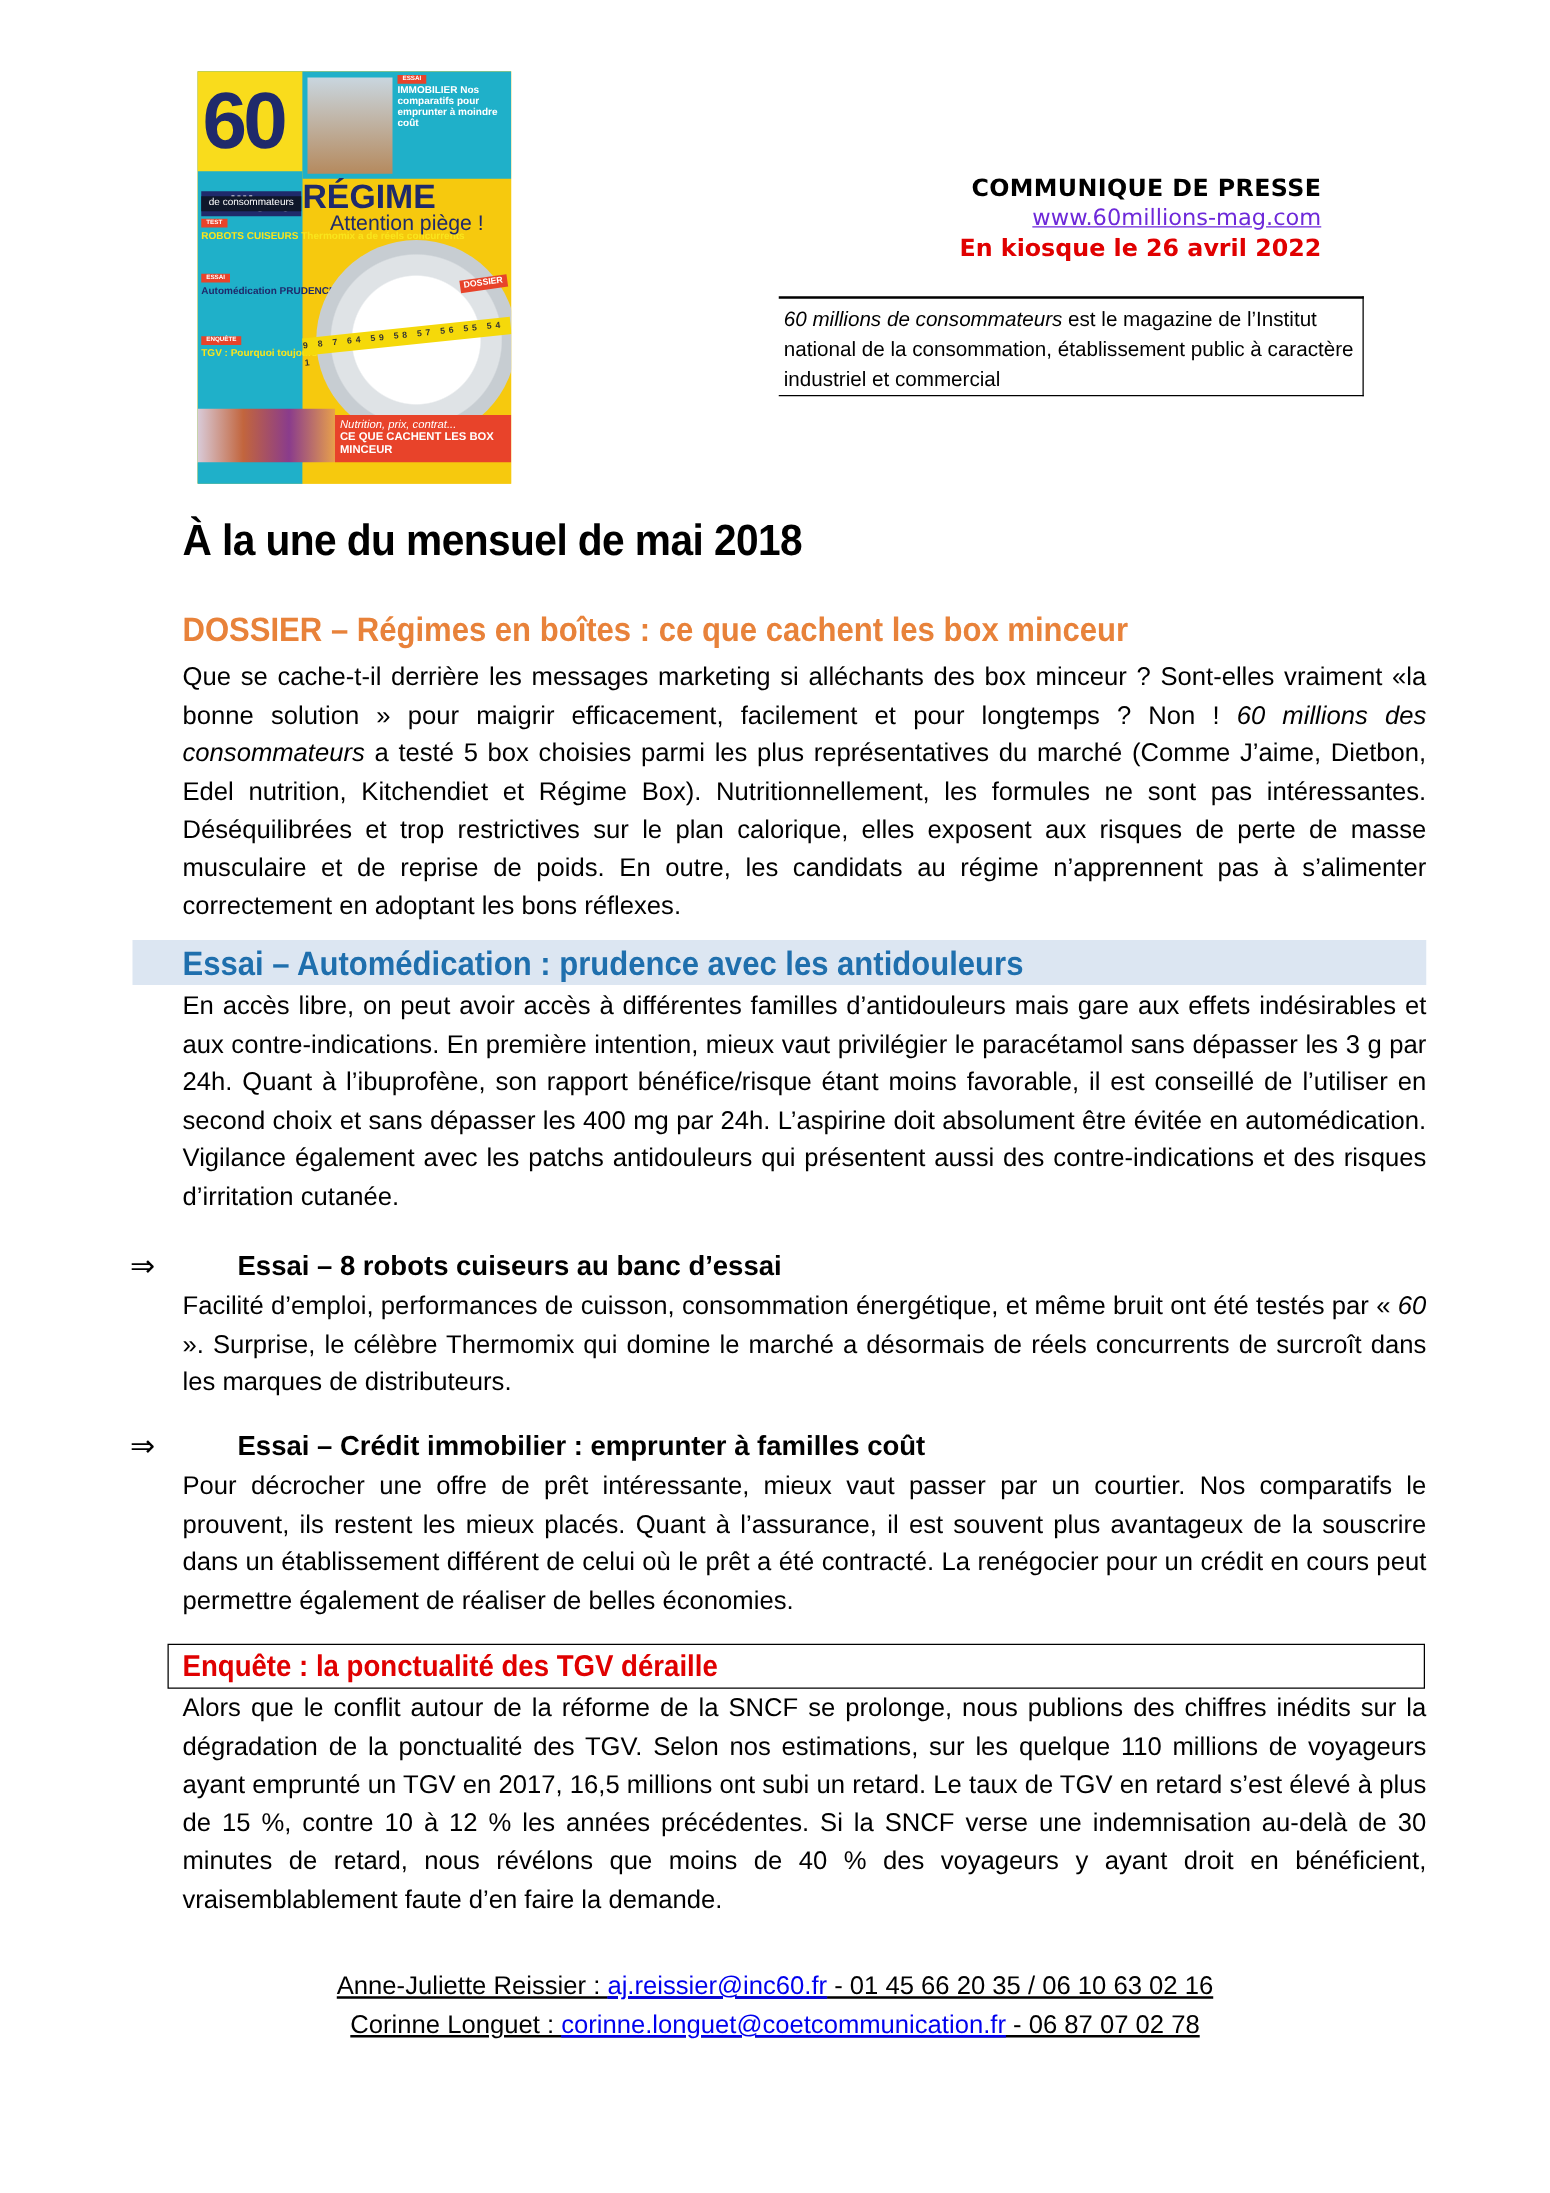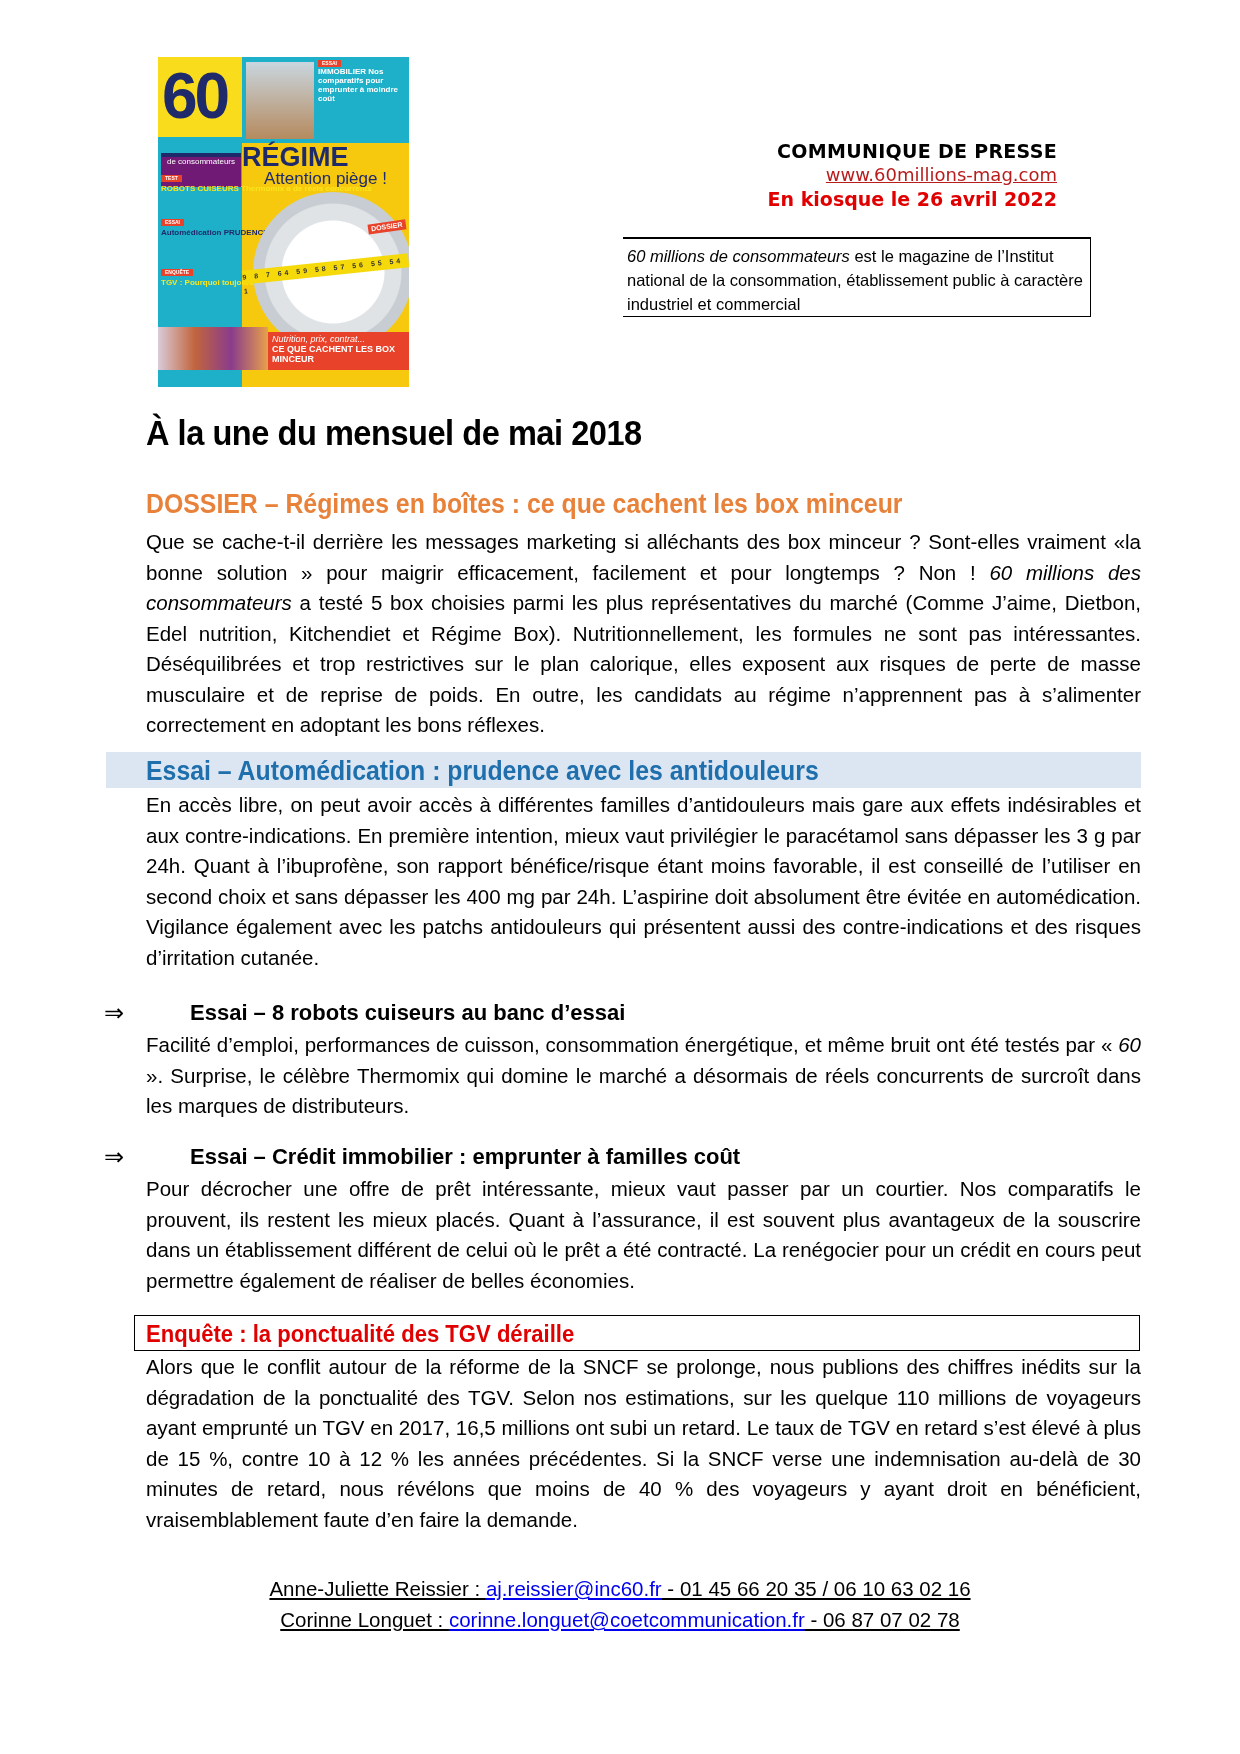--- a/index.html
+++ b/index.html
@@ -4,38 +4,38 @@
 <style>
   html,body{margin:0;padding:0;background:#fff;}
   body{width:1240px;height:1754px;position:relative;overflow:hidden;font-family:"Liberation Sans",sans-serif;color:#000;}
   .abs{position:absolute;}
   
   .cover{left:158px;top:57px;width:251px;height:330px;background:#f6c90e;overflow:hidden;}
   .cover .leftcol{position:absolute;left:0;top:0;width:84px;height:100%;background:#1fb0c9;}
   .cover .logo-bg{position:absolute;left:0;top:0;width:84px;height:80px;background:#f9dc1c;}
   .cover .logo60{position:absolute;left:4px;top:2px;font:bold 64px/74px "Liberation Sans",sans-serif;color:#1f2a6b;letter-spacing:-3px;}
   .cover .millions{position:absolute;left:3px;top:96px;width:80px;background:#1f2a6b;color:#fff;font:bold 17px/17px "Liberation Sans",sans-serif;text-align:center;padding:2px 0 1px;}
-  .cover .conso{position:absolute;left:3px;top:100px;width:80px;background:#701a75;color:#fff;font:8px/10px "Liberation Sans",sans-serif;text-align:center;padding-bottom:20px;}
+  .cover .conso{position:absolute;left:3px;top:100px;width:80px;background:#0f172a;color:#fff;font:8px/10px "Liberation Sans",sans-serif;text-align:center;padding-bottom:2px;}
   .cover .tag{position:absolute;background:#e8432a;color:#fff;font:bold 5px/7px "Liberation Sans",sans-serif;padding:0 4px;}
   .cover .lt{position:absolute;left:3px;font:bold 8px/9px "Liberation Sans",sans-serif;}
   .cover .topright{position:absolute;left:84px;top:0;width:167px;height:86px;background:#1fb0c9;}
   .cover .photo{position:absolute;left:88px;top:5px;width:68px;height:77px;background:linear-gradient(#c9d6df,#b58a5e);}
   .cover .immo{position:absolute;left:160px;top:10px;width:90px;color:#fff;font:bold 8px/9px "Liberation Sans",sans-serif;}
   .cover .regime{position:absolute;left:84px;top:86px;width:167px;font:bold 27px/28px "Liberation Sans",sans-serif;color:#1f2a6b;}
   .cover .attention{position:absolute;left:84px;top:113px;width:167px;text-align:center;font:17px/18px "Liberation Sans",sans-serif;color:#1f2a6b;}
   .cover .plate{position:absolute;left:95px;top:135px;width:160px;height:160px;border-radius:50%;background:radial-gradient(#fff 0 45%,#dfe3e6 46% 60%,#c7cdd2 61%);}
   .cover .tape{position:absolute;left:84px;top:205px;width:167px;height:14px;background:#f5d90a;transform:rotate(-6deg);font:bold 7px/14px "Liberation Sans",sans-serif;color:#333;letter-spacing:3px;}
   .cover .dossier-tag{position:absolute;left:210px;top:165px;background:#e8432a;color:#fff;font:bold 7px/10px "Liberation Sans",sans-serif;padding:0 3px;transform:rotate(-8deg);}
   .cover .redbanner{position:absolute;left:110px;top:275px;width:141px;height:38px;background:#e8432a;color:#fff;font:bold 9px/10px "Liberation Sans",sans-serif;padding:2px 4px;box-sizing:border-box;}
   .cover .boxes{position:absolute;left:0;top:270px;width:110px;height:43px;background:linear-gradient(90deg,#d9cbd9,#c2653d,#8a3c8c,#e8a04b);}
   .cover .bottom-l{position:absolute;left:0;top:313px;width:84px;height:17px;background:#1fb0c9;}
   .cover .bottom-r{position:absolute;left:84px;top:313px;width:167px;height:17px;background:#f6c90e;}
 
   .press{right:183px;top:140px;text-align:right;font:bold 19px/22px "DejaVu Sans",sans-serif;letter-spacing:.3px;}
-  .site{right:183px;top:164px;text-align:right;font:18px/22px "DejaVu Sans",sans-serif;color:#b91c1c;text-decoration:underline;margin-left:45px;}
+  .site{right:183px;top:164px;text-align:right;font:18px/22px "DejaVu Sans",sans-serif;color:#6d28d9;text-decoration:underline;margin-left:45px;}
   .kiosque{right:183px;top:188px;text-align:right;font:bold 19px/22px "DejaVu Sans",sans-serif;color:#e00000;}
   .about{left:623px;top:237px;width:468px;height:80px;border-top:2px solid #000;border-right:1.5px solid #000;border-bottom:1.5px solid #000;box-sizing:border-box;padding:5px 4px;font:16.5px/24px "Liberation Sans",sans-serif;}
   .about i{}
 
   .mainhead{left:146px;top:412px;font:bold 35px/42px "Liberation Sans",sans-serif;letter-spacing:-.5px;transform:scaleX(.93);transform-origin:left;}
   .sec-title{position:absolute;font:bold 27px/34px "Liberation Sans",sans-serif;transform:scaleX(.92);transform-origin:left;white-space:nowrap;}
   .body{position:absolute;left:146px;width:995px;font:20.5px/30.5px "Liberation Sans",sans-serif;text-align:justify;transform-origin:left;}
   .body i{font-style:italic;}
   .dossier-title{left:146px;top:487px;color:#e8823a;}
   .essai-band{left:106px;top:752px;width:1035px;height:36px;background:#dce6f2;}

